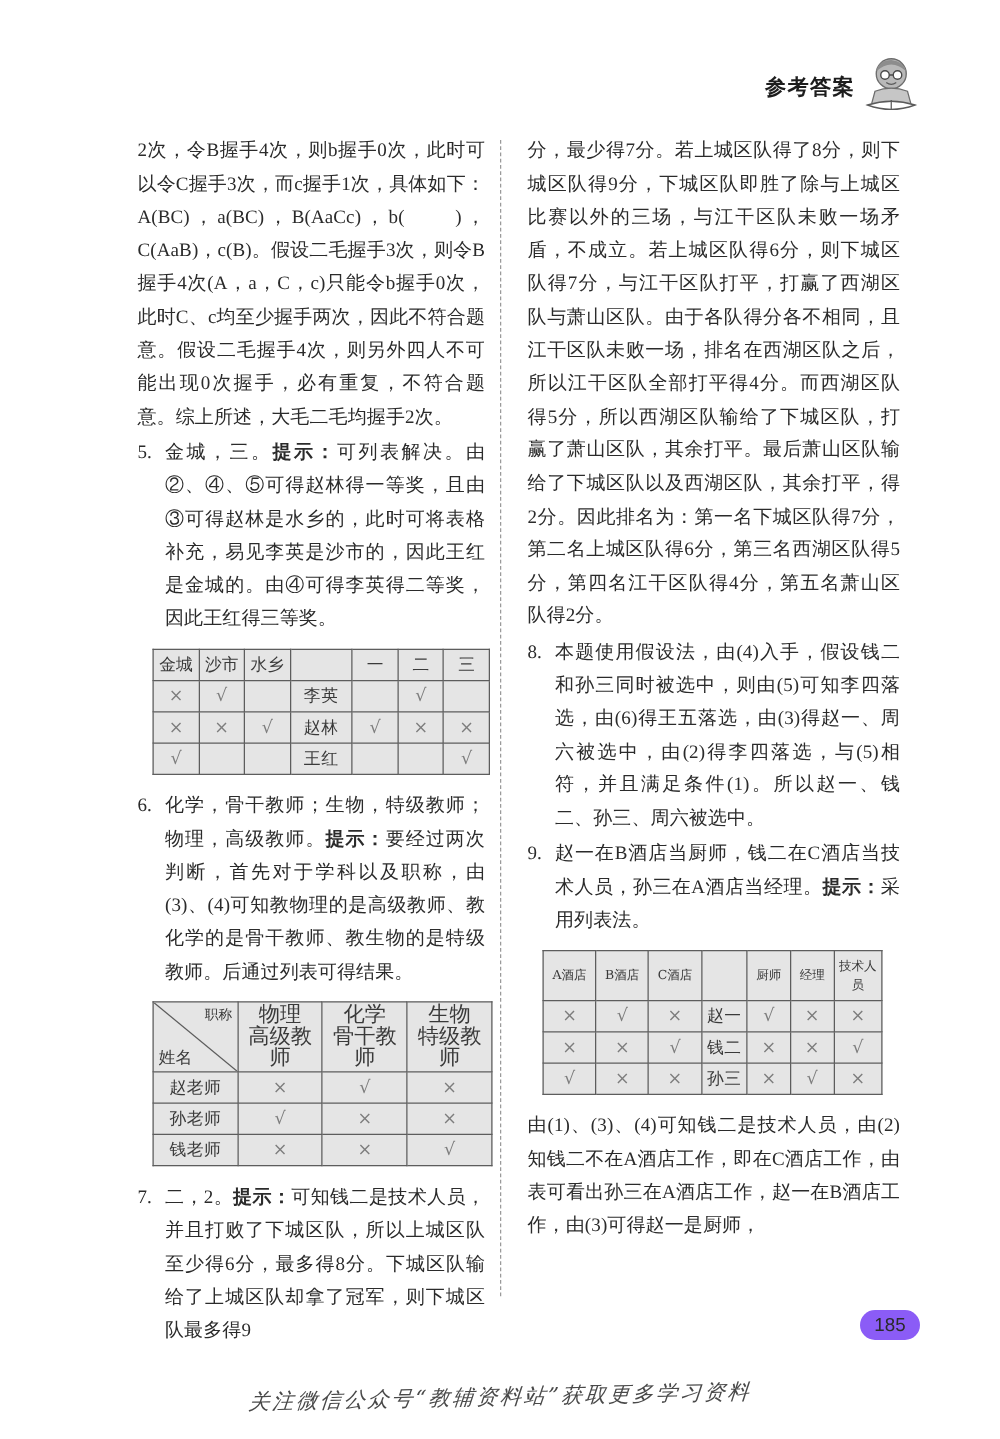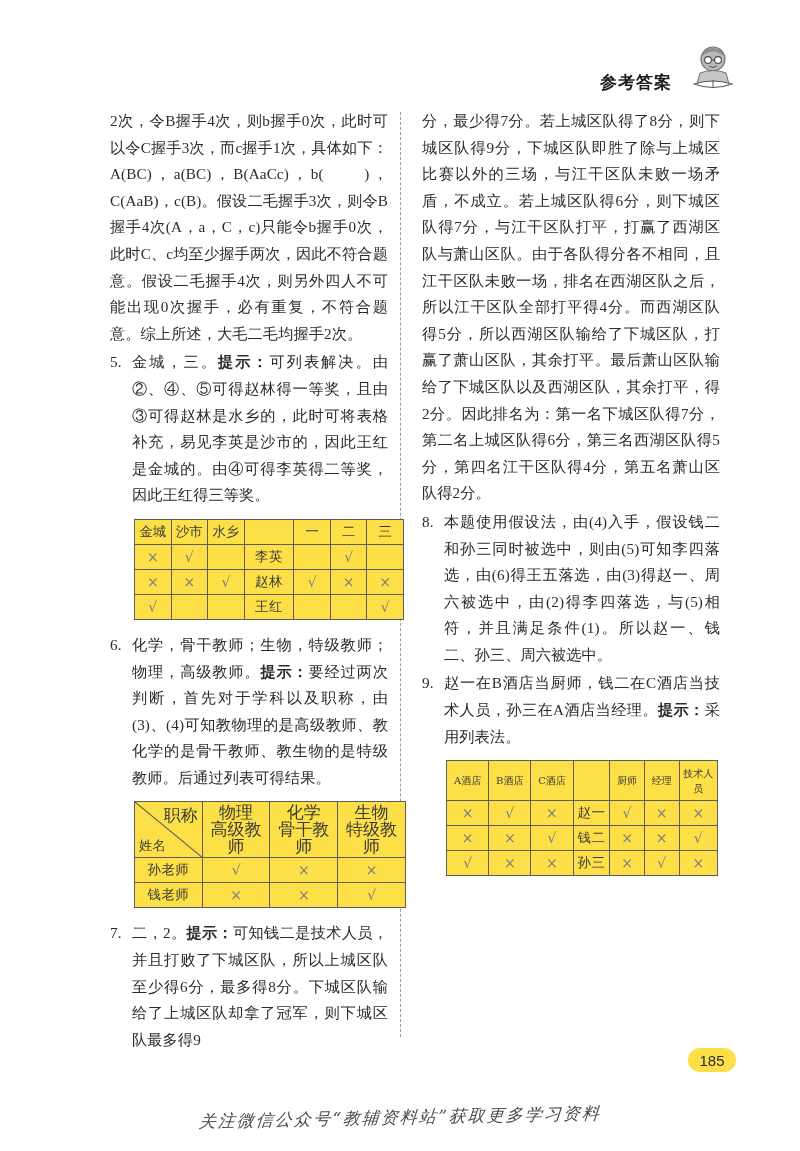--- a/index.html
+++ b/index.html
@@ -9,21 +9,21 @@
     background:#ffffff;
     font-family:"Liberation Serif","DejaVu Serif",serif;
     color:#2b2b2b;
     position:relative;
     overflow:hidden;
   }
 
   
   .page-header{
     position:absolute; top:44px; right:64px;
-    display:flex; align-items:flex-end; gap:18px;
+    display:flex; align-items:center; gap:6px;
   }
   .header-title{
     font-family:"DejaVu Serif",serif;
     font-weight:bold;
     font-size:17px;
     letter-spacing:1px;
     color:#1d1d1d;
     white-space:nowrap;
   }
   .header-mascot{ width:46px; height:50px; display:block; }
@@ -67,24 +67,24 @@
     left:0; top:0;
     font-family:"Liberation Serif",serif;
     font-size:15.2px;
   }
   .hint{ font-weight:bold; }
   .cont{ text-indent:0; }
 
   
   table.logic{
     border-collapse:collapse;
-    margin:10px 0 12px 24px;
+    margin:10px 0 12px 12px;
     font-size:13.4px;
     color:#3a3a3a;
-    background:#fde047;
+    background:#e5e5e5;
   }
   table.logic td{
     border:1px solid #5d5d5d;
     text-align:center;
     vertical-align:middle;
     padding:0;
     height:25px;
     font-family:"DejaVu Serif",serif;
   }
   table.logic td.mark{ color:#7d7d7d; font-size:14px; }
@@ -100,21 +100,21 @@
     position:relative; padding:0;
     overflow:hidden;
   }
   .corner-inner{ position:relative; width:100%; height:100%; }
   .corner-inner .diag{
     position:absolute; left:0; top:0;
     width:100%; height:100%;
   }
   .corner-top{
     position:absolute; right:4px; top:2px;
-    font-size:17px;
+    font-size:11px;
   }
   .corner-bot{
     position:absolute; left:4px; bottom:2px;
     font-size:13.4px;
   }
   .t2 td.hdr{ height:54px; line-height:17px; font-size:17px; padding:2px 1px; }
 
   .t3 { width:272px; }
   .t3 td { height:25px; }
   .t3 td.hdr{ height:40px; font-size:10px; line-height:15px; }
@@ -122,21 +122,21 @@
   .t3 td.cname{ width:38px; }
   .t3 td.c4,.t3 td.c5{ width:36px; }
   .t3 td.c6{ width:40px; }
 
   
   .page-number{
     position:absolute;
     right:64px; bottom:79px;
     width:48px; height:24px;
     border-radius:12px;
-    background:#fde047;
+    background:#8b5cf6;
     color:#2b2b2b;
     font-family:"Liberation Sans",sans-serif;
     font-size:15px;
     display:flex; align-items:center; justify-content:center;
   }
 
   
   .footer-note{
     position:absolute;
     left:0; right:0; bottom:22px;
@@ -244,20 +244,26 @@
         <td class="hdr">
           <div>化学</div>
           <div>骨干教师</div>
         </td>
         <td class="hdr">
           <div>生物</div>
           <div>特级教师</div>
         </td>
       </tr>
       <tr>
+        <td class="name">赵老师</td>
+        <td class="mark">×</td>
+        <td class="mark">√</td>
+        <td class="mark">×</td>
+      </tr>
+      <tr>
         <td class="name">孙老师</td>
         <td class="mark">√</td>
         <td class="mark">×</td>
         <td class="mark">×</td>
       </tr>
       <tr>
         <td class="name">钱老师</td>
         <td class="mark">×</td>
         <td class="mark">×</td>
         <td class="mark">√</td>
@@ -317,19 +323,20 @@
         <td class="mark">×</td>
         <td class="mark">×</td>
         <td class="name">孙三</td>
         <td class="mark">×</td>
         <td class="mark">√</td>
         <td class="mark">×</td>
       </tr>
     </tbody>
       </table>
 
+    <p class="para cont">由(1)、(3)、(4)可知钱二是技术人员，由(2)知钱二不在A酒店工作，即在C酒店工作，由表可看出孙三在A酒店工作，赵一在B酒店工作，由(3)可得赵一是厨师，</p>
 
   </div>
 </div>
 
 <div class="page-number">185</div>
 
 <div class="footer-note">关注微信公众号“教辅资料站”获取更多学习资料</div>
 
 </body></html>

